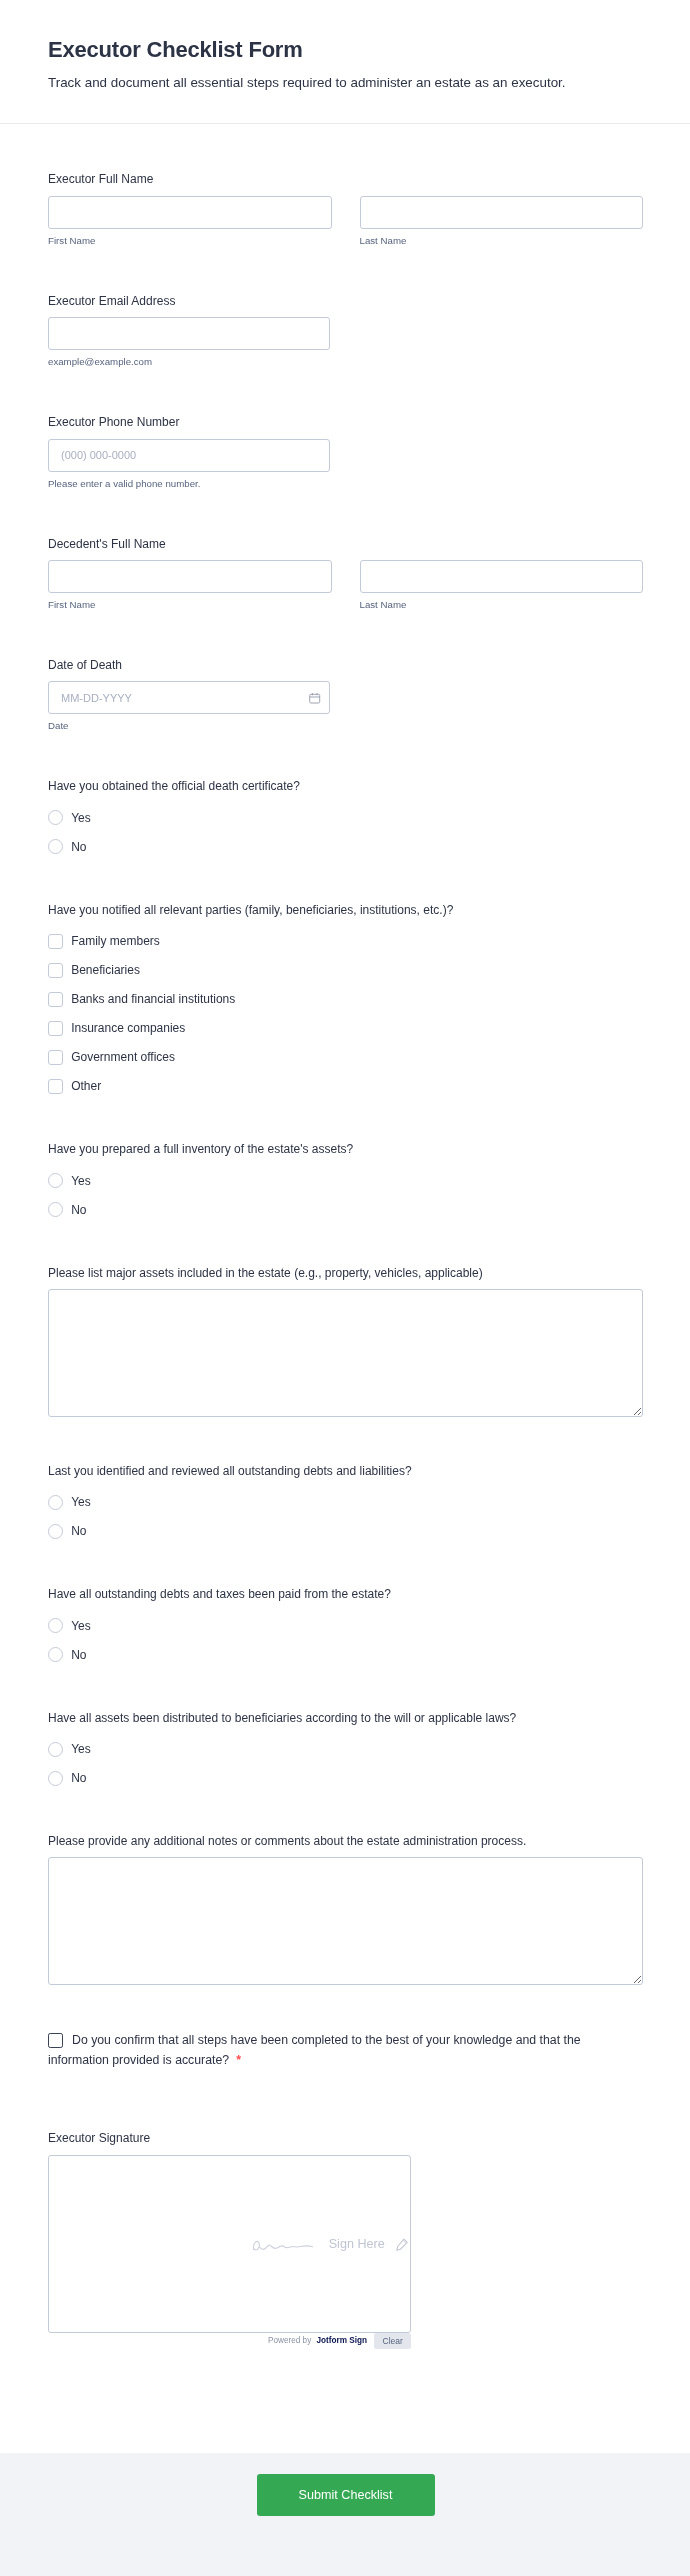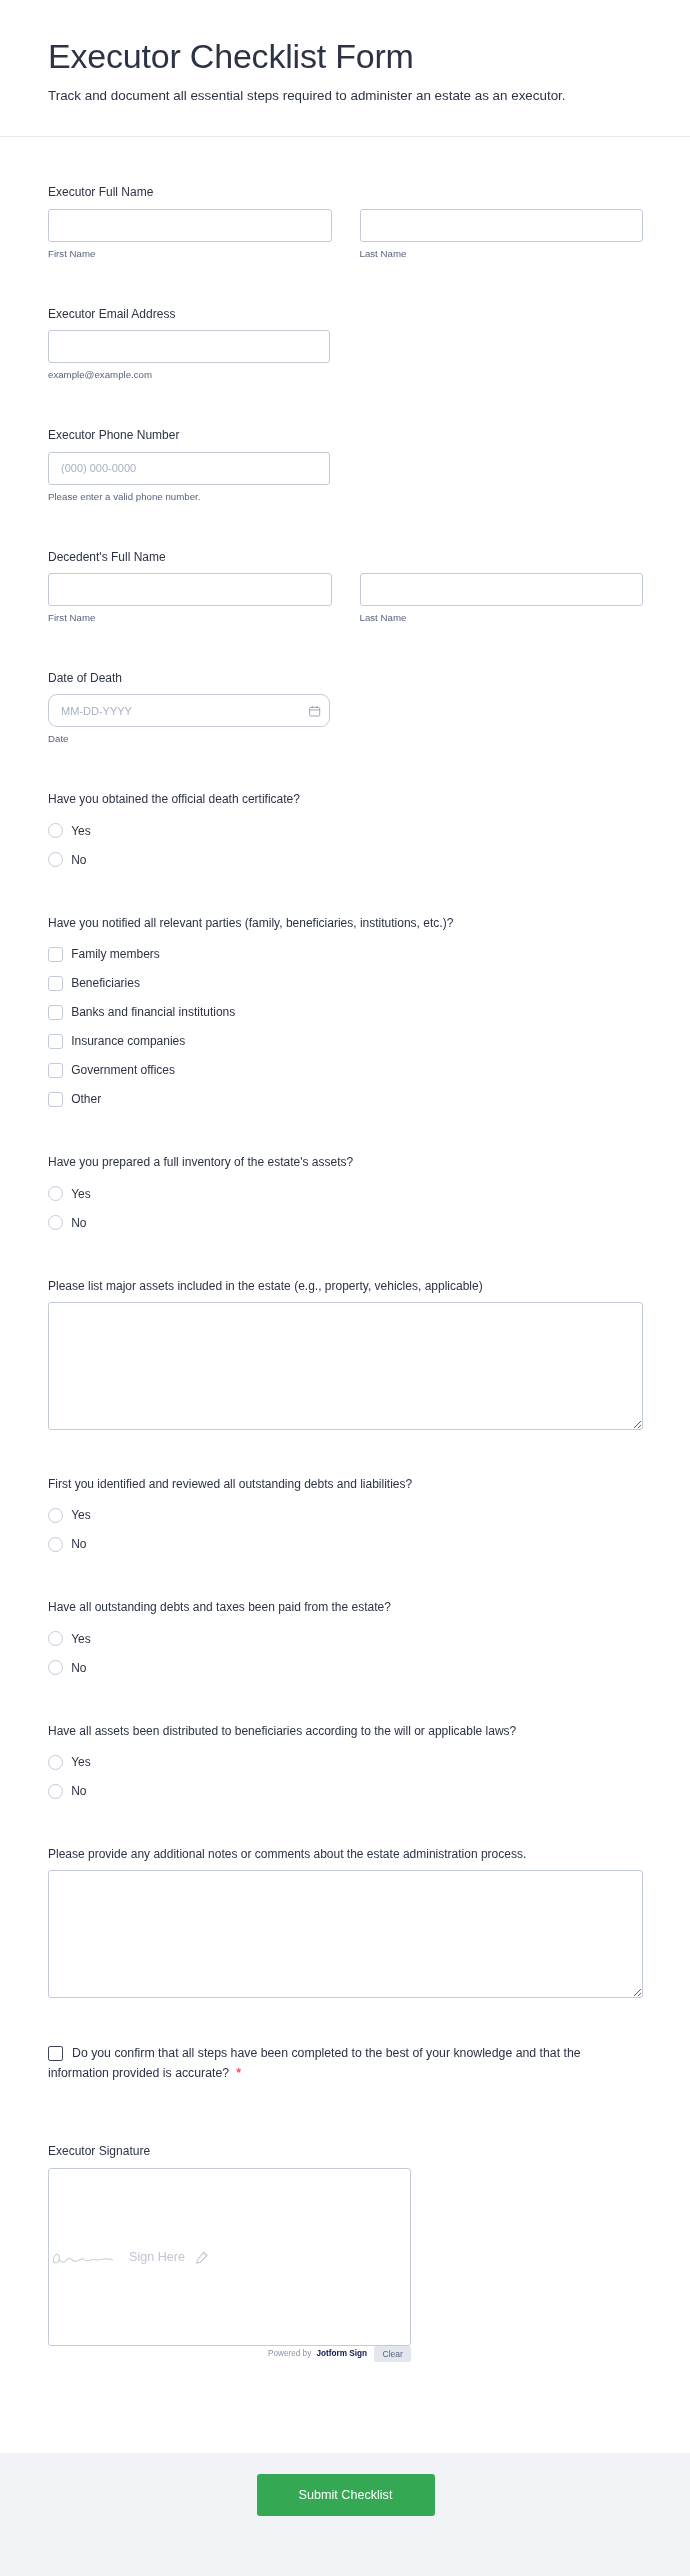--- a/index.html
+++ b/index.html
@@ -19,57 +19,57 @@
   body{
     width:691px;
     min-height:2576px;
     background:#ffffff;
     font-family:"Liberation Sans","DejaVu Sans",sans-serif;
     color:var(--label);
     display:flex;
     flex-direction:column;
   }
   .form-header{padding:37px 48px 30px;}
-  .form-title{font-size:34px;font-weight:400;color:var(--heading);margin:0 0 10.4px;letter-spacing:-0.2px;}
+  .form-title{font-size:22px;font-weight:700;color:var(--heading);margin:0 0 10.4px;letter-spacing:-0.2px;}
   .form-subtitle{font-size:13.4px;line-height:20px;font-weight:400;color:var(--heading);margin:0;max-width:594px;}
   .divider{border:none;border-top:0.7px solid var(--divider);margin:0;width:100%;}
   main{flex:1;padding:46px 48px 0;}
   .field{margin-bottom:45px;max-width:596px;}
   .label{font-size:12px;font-weight:500;line-height:18px;color:var(--label);margin:0 0 7.4px;}
   .row2{display:flex;gap:28px;}
   .col{flex:1;}
   .text-input{
     width:100%;height:33px;border:0.7px solid var(--input-border);border-radius:3px;
     padding:0 12px;font-size:11px;font-family:inherit;color:var(--label);background:#fff;
   }
   .text-input::placeholder,.textarea::placeholder{color:var(--placeholder);opacity:1;}
   .half{width:282px;max-width:100%;}
   .sublabel{font-size:9.7px;color:var(--sublabel);margin-top:6px;line-height:12px;}
   .date-wrap{position:relative;width:282px;}
-  .date-wrap .text-input{padding-right:28px;border-radius:9px;}
+  .date-wrap .text-input{padding-right:28px;}
   .cal-icon{position:absolute;right:8.2px;top:50%;transform:translateY(-50%);display:flex;}
   .options{list-style:none;margin:13.4px 0 0;padding:0;}
   .option{display:flex;align-items:center;gap:8.2px;margin-bottom:11px;font-size:12px;color:var(--label);cursor:pointer;line-height:18px;}
   .option:last-child{margin-bottom:0;}
   .radio{width:15px;height:15px;border:0.7px solid var(--input-border);border-radius:50%;background:#fff;flex:0 0 auto;}
   .checkbox{width:15px;height:15px;border:0.7px solid var(--input-border);border-radius:3px;background:#fff;flex:0 0 auto;}
   .textarea{
     width:100%;height:128px;border:0.7px solid var(--input-border);border-radius:3px;
     padding:7.4px 9px;font-size:11px;font-family:inherit;color:var(--label);resize:both;display:block;
   }
   .confirm-field{margin-bottom:59px;}
   .confirm{display:block;font-size:12.3px;line-height:20px;color:var(--label);max-width:587px;cursor:pointer;}
   .checkbox-lg{
     float:left;width:15px;height:15px;border:1.5px solid #3a4256;border-radius:2.2px;background:#fff;
     margin:2.2px 9px 1.5px 0;
   }
   .star{color:var(--required);font-weight:700;margin-left:3.7px;}
   .signature-box{
     width:363px;height:178px;border:0.7px solid var(--input-border);border-radius:3px;background:#fff;
-    display:flex;align-items:center;justify-content:flex-start;gap:9px;margin-top:3px;cursor:crosshair;
+    display:flex;align-items:center;justify-content:flex-end;gap:9px;margin-top:3px;cursor:crosshair;
   }
   .sign-here{color:#bfc5d2;font-size:12.6px;}
   .sig-footer{width:363px;display:flex;justify-content:flex-end;align-items:center;gap:5.2px;margin-top:0;}
   .powered{font-size:8.2px;color:#8a93a6;}
   .brand{font-size:8.2px;font-weight:700;color:var(--brand-dark);}
   .clear-btn{
     background:#e3e6ed;border:none;border-radius:2.2px;color:#57647e;font-size:8.5px;
     font-family:inherit;padding:3px 8.2px;cursor:pointer;margin-left:2.2px;
   }
   footer{
@@ -207,21 +207,21 @@
       </li>
     </ul>
   </div>
 
   <div class="field">
     <p class="label">Please list major assets included in the estate (e.g., property, vehicles, applicable)</p>
     <textarea class="textarea" style=""></textarea>
   </div>
 
   <div class="field">
-    <p class="label">First you identified and reviewed all outstanding debts and liabilities?</p>
+    <p class="label">Last you identified and reviewed all outstanding debts and liabilities?</p>
     <ul class="options">
       <li class="option">
         <span class="radio"></span>
         <span>Yes</span>
       </li>
       <li class="option">
         <span class="radio"></span>
         <span>No</span>
       </li>
     </ul>

